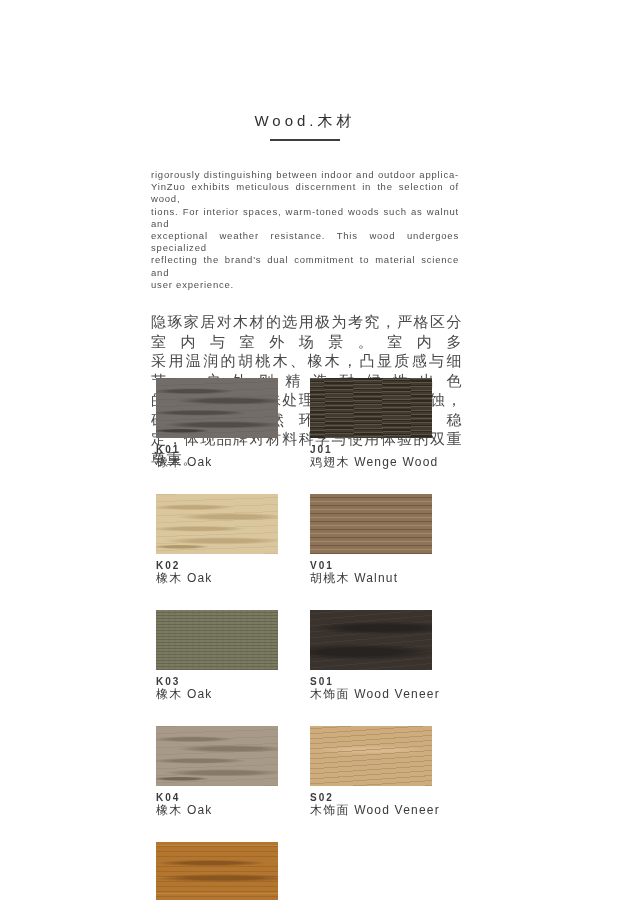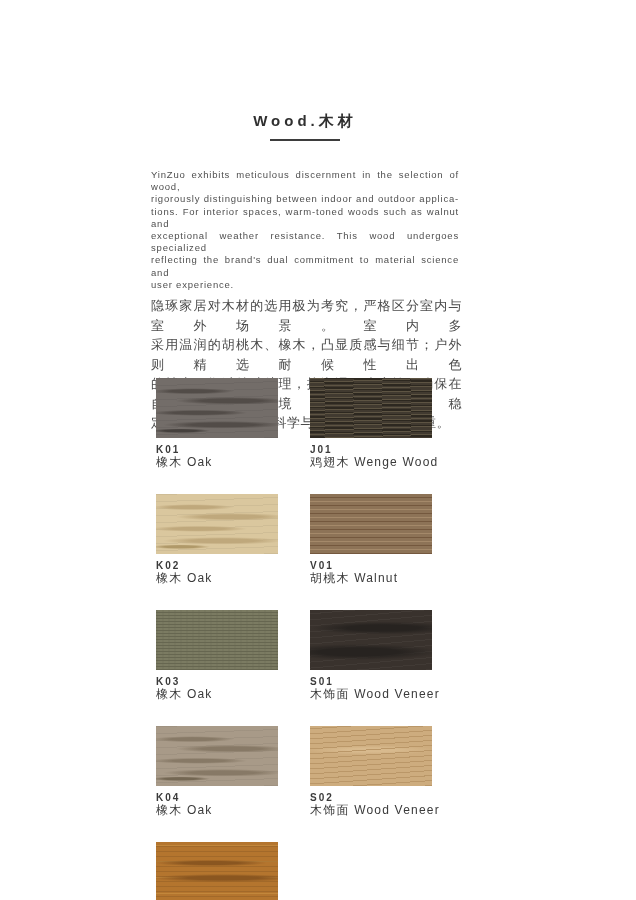--- a/index.html
+++ b/index.html
@@ -6,34 +6,34 @@
   .page{
     position:relative;
     width:636px;height:900px;
     background:#ffffff;
     font-family:"Liberation Sans",sans-serif;
     overflow:hidden;
   }
   
   .title-block{position:absolute;left:151px;top:112px;width:308px;text-align:center;}
   .page-title{
-    font-size:15px;letter-spacing:4px;color:#303030;font-weight:700;
+    font-size:15px;letter-spacing:4px;color:#303030;font-weight:400;
     margin:0;display:inline-block;
   }
   .title-underline{
     width:70px;height:0;border-top:2px solid #3d3d3d;margin:8px auto 0;
   }
   
   .intro-en{position:absolute;left:151px;top:169px;width:308px;
     font-size:9.5px;line-height:12.2px;letter-spacing:0.8px;color:#4f4f4f;}
   .intro-en .jline{text-align:justify;text-align-last:justify;white-space:normal;}
   .intro-en .jline.last{text-align-last:left;}
   
-  .intro-zh{position:absolute;left:151px;top:296px;width:311px;
-    font-size:13px;line-height:19.5px;letter-spacing:0.6px;color:#4a4a4a;}
+  .intro-zh{position:absolute;left:151px;top:312px;width:311px;
+    font-size:15px;line-height:19.5px;letter-spacing:0.6px;color:#4a4a4a;}
   .intro-zh .jline{text-align:justify;text-align-last:justify;}
   .intro-zh .jline.last{text-align-last:left;}
   
   .swatch-grid{
     position:absolute;left:156px;top:378px;
     display:grid;grid-template-columns:122px 122px;column-gap:61px;row-gap:16px;gap:32px;
   }
   .cell{width:122px;height:84px;}
   .swatch{width:122px;height:60px;}
   .code{margin-top:6px;font-size:10px;font-weight:bold;letter-spacing:2px;color:#3a3a3a;line-height:11px;white-space:nowrap;}
@@ -91,22 +91,22 @@
 <body>
 
 <div class="page">
 
   <div class="title-block">
     <h1 class="page-title">Wood.木材</h1>
     <div class="title-underline"></div>
   </div>
 
   <div class="intro-en">
+      <div class="jline">rigorously distinguishing between indoor and outdoor applica-</div>
       <div class="jline">YinZuo exhibits meticulous discernment in the selection of wood,</div>
-      <div class="jline">rigorously distinguishing between indoor and outdoor applica-</div>
       <div class="jline">tions. For interior spaces, warm-toned woods such as walnut and</div>
       <div class="jline">exceptional weather resistance. This wood undergoes specialized</div>
       <div class="jline">reflecting the brand's dual commitment to material science and</div>
       <div class="jline last">user experience.</div>
     </div>
 
   <div class="intro-zh">
       <div class="jline">隐琢家居对木材的选用极为考究，严格区分室内与室外场景。室内多</div>
       <div class="jline">采用温润的胡桃木、橡木，凸显质感与细节；户外则精选耐候性出色</div>
       <div class="jline">的柚木，经过特殊处理，抗潮湿、防腐蚀，确保在自然环境中持久稳</div>

